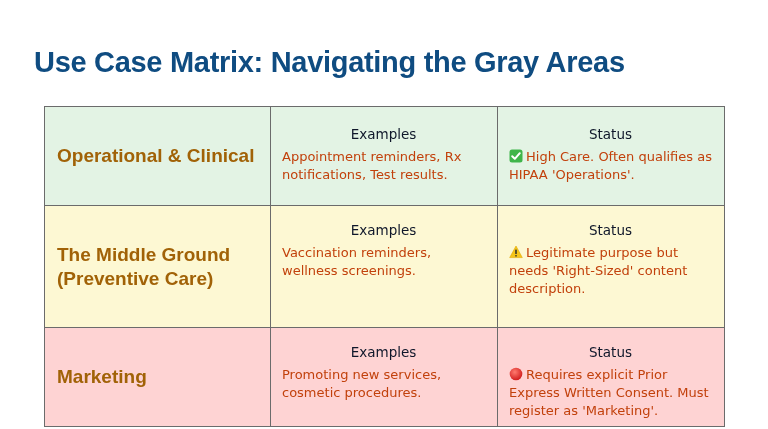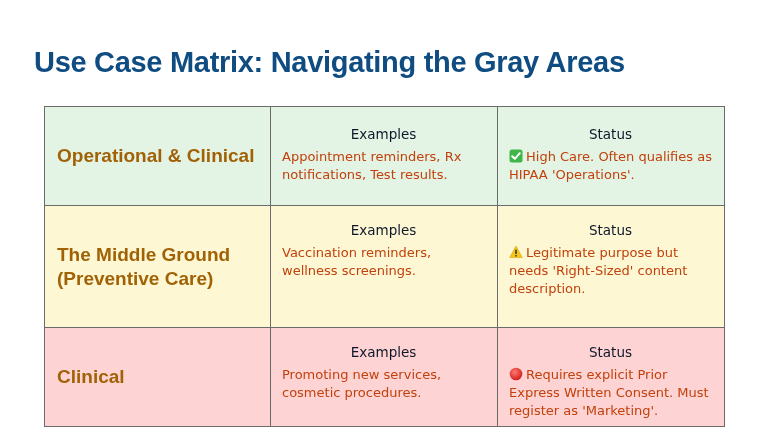--- a/index.html
+++ b/index.html
@@ -141,21 +141,21 @@
                   <path d="M7 1 L13.3 12.6 L0.7 12.6 Z" fill="#f5c518" stroke="#e0a800" stroke-width="0.6" stroke-linejoin="round"></path>
                   <rect x="6.25" y="4.6" width="1.5" height="4.4" rx="0.5" fill="#2a2a2a"></rect>
                   <rect x="6.25" y="10" width="1.5" height="1.5" rx="0.5" fill="#2a2a2a"></rect>
                 </svg></span><span>Legitimate purpose but needs 'Right-Sized' content description.</span>
           </div>
         </div>
       </td>
     </tr>
     <tr class="row-red row-height-3">
       <td class="cat-cell">
-        <div class="cat-label">Clinical</div>
+        <div class="cat-label">Marketing</div>
       </td>
       <td>
         <div class="cell-inner">
           <div class="cell-head">Examples</div>
           <div class="cell-body">Promoting new services, cosmetic procedures.</div>
         </div>
       </td>
       <td>
         <div class="cell-inner">
           <div class="cell-head">Status</div>

